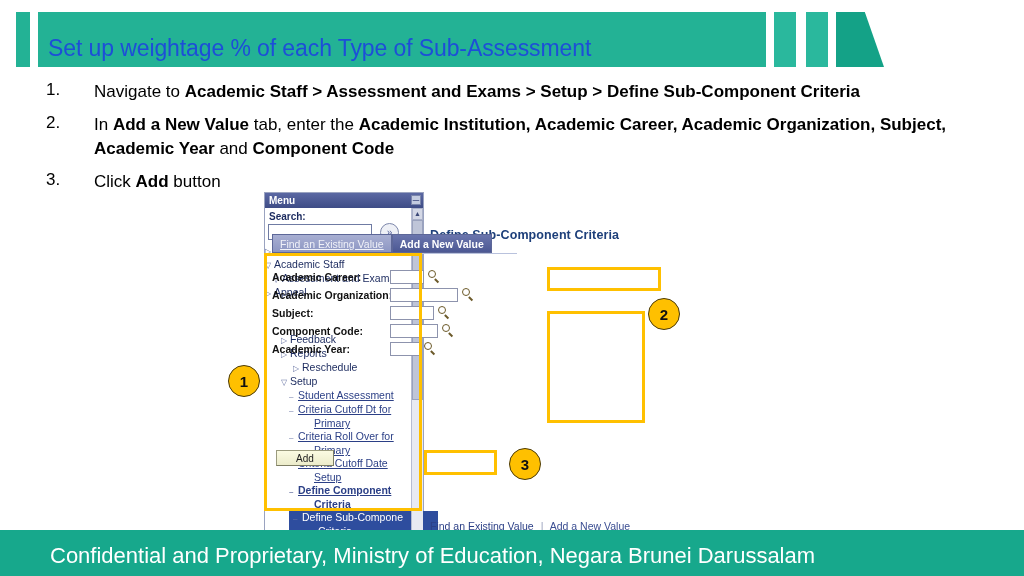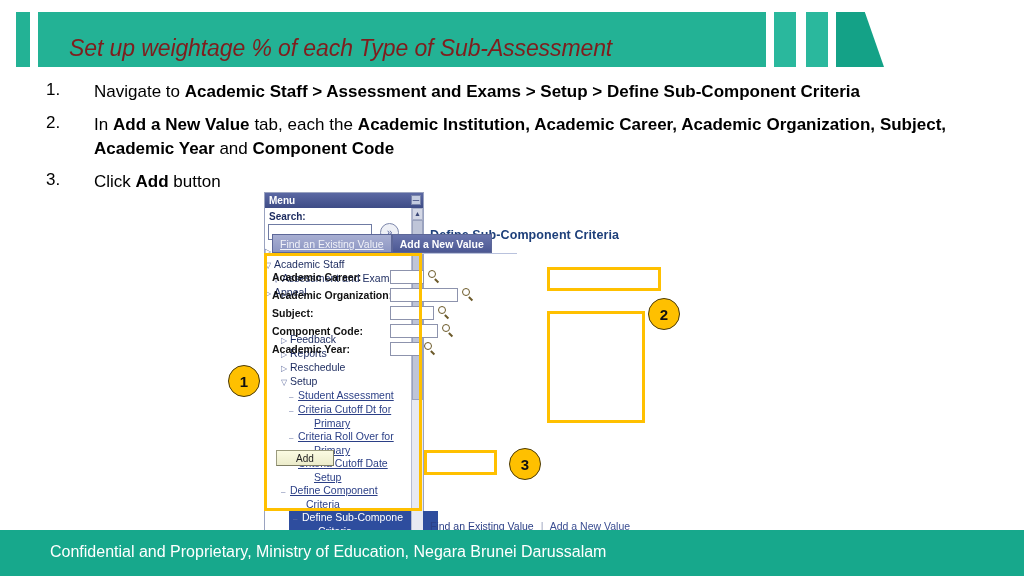--- a/index.html
+++ b/index.html
@@ -28,26 +28,25 @@
     background: #23b295;
   }
   .hb-main {
     position: absolute;
     left: 38px; top: 0;
     width: 728px; height: 55px;
     background: #23b295;
   }
   .hb-title {
     position: absolute;
-    left: 69px; top: 23px;
+    left: 48px; top: 23px;
     font-size: 23px;
-    color: #7f1d1d;
+    color: #1d4ed8;
     white-space: nowrap;
     letter-spacing: -0.1px;
-    font-style: italic;
   }
   .hb-bar2 {
     position: absolute;
     left: 774px; top: 0;
     width: 22px; height: 55px;
     background: #2ab89d;
   }
   .hb-bar3 {
     position: absolute;
     left: 806px; top: 0;
@@ -383,21 +382,21 @@
   .footer {
     position: absolute;
     left: 0; bottom: 0;
     width: 1024px; height: 46px;
     background: #17a88c;
   }
   .footer-text {
     position: absolute;
     left: 50px; top: 13px;
     color: #ffffff;
-    font-size: 16px;
+    font-size: 22px;
     white-space: nowrap;
   }
 </style>
 </head>
 <body>
 
 <div class="header-band">
   <div class="hb-left-stub"></div>
   <div class="hb-main"></div>
   <div class="hb-title">Set up weightage % of each Type of Sub-Assessment</div>
@@ -406,21 +405,21 @@
   <div class="hb-wedge"></div>
 </div>
 
 <div class="instructions">
   <div class="instr-row">
     <div class="instr-num">1.</div>
     <div class="instr-text"><span>Navigate to </span><b>Academic Staff &gt; Assessment and Exams &gt; Setup &gt; Define Sub-Component Criteria</b></div>
   </div>
   <div class="instr-row">
     <div class="instr-num">2.</div>
-    <div class="instr-text justify"><span>In </span><b>Add a New Value</b><span> tab, each the </span><b>Academic Institution, Academic Career, Academic Organization, Subject, Academic Year</b><span> and </span><b>Component Code</b></div>
+    <div class="instr-text justify"><span>In </span><b>Add a New Value</b><span> tab, enter the </span><b>Academic Institution, Academic Career, Academic Organization, Subject, Academic Year</b><span> and </span><b>Component Code</b></div>
   </div>
   <div class="instr-row">
     <div class="instr-num">3.</div>
     <div class="instr-text"><span>Click </span><b>Add</b><span> button</span></div>
   </div>
 </div>
 
 <div class="shot">
 
   <div class="menu-panel">
@@ -433,27 +432,27 @@
       <input class="search-input" type="text" value="" style="">
       <div class="search-go">»</div>
 
       <div class="tree" id="menu-tree">
           <div class="tnode" style="margin-left: 0px;"><span class="arr">▷</span><span class="">My Favorites</span></div>
           <div class="tnode" style="margin-left: 0px;"><span class="arr">▽</span><span class="">Academic Staff</span></div>
           <div class="tnode" style="margin-left: 8px;"><span class="arr">▽</span><span class="">Assessment and Exams</span></div>
           <div class="tnode" style="margin-left: 0;"><span class="arr">▷</span><span class="">Appeal</span></div>
           <div class="tnode" style="margin-left: 16px; margin-top: 33px;"><span class="arr">▷</span><span class="">Feedback</span></div>
           <div class="tnode" style="margin-left: 16px;"><span class="arr">▷</span><span class="">Reports</span></div>
-          <div class="tnode" style="margin-left: 16px;"><span class="arr">▷</span><span class="">Reschedule</span></div>
+          <div class="tnode" style="margin-left: 28px;"><span class="arr">▷</span><span class="">Reschedule</span></div>
           <div class="tnode" style="margin-left: 16px;"><span class="arr">▽</span><span class="">Setup</span></div>
           <div class="tnode" style="margin-left: 24px;"><span class="arr">–</span><span class="tlink">Student Assessment</span></div>
           <div class="tnode" style="margin-left: 24px;"><span class="arr">–</span><span class="tlink">Criteria Cutoff Dt for</span><div class="wrapline tlink">Primary</div></div>
           <div class="tnode" style="margin-left: 24px;"><span class="arr">–</span><span class="tlink">Criteria Roll Over for</span><div class="wrapline tlink">Primary</div></div>
           <div class="tnode" style="margin-left: 24px;"><span class="arr">–</span><span class="tlink">Criteria Cutoff Date</span><div class="wrapline tlink">Setup</div></div>
-          <div class="tnode" style="margin-left: 16px;"><span class="arr">–</span><span class="tlink">Define Component</span><div class="wrapline tlink">Criteria</div></div>
+          <div class="tnode" style="margin-left: 24px; font-weight: bold;"><span class="arr">–</span><span class="tlink">Define Component</span><div class="wrapline tlink">Criteria</div></div>
           <div class="tnode sel" style="margin-left: 24px;"><span class="arr">–</span><span class="tlink">Define Sub-Compone</span><div class="wrapline tlink">Criteria</div></div>
           <div class="tnode" style="margin-left: 24px;"><span class="arr">–</span><span class="tlink">Mark Entry Cut-Off Da</span><div class="wrapline tlink">Setup</div></div>
         </div>
 
       <div class="menu-scroll">
         <div class="msc-up">▲</div>
         <div class="msc-thumb"></div>
       </div>
     </div>
   </div>

